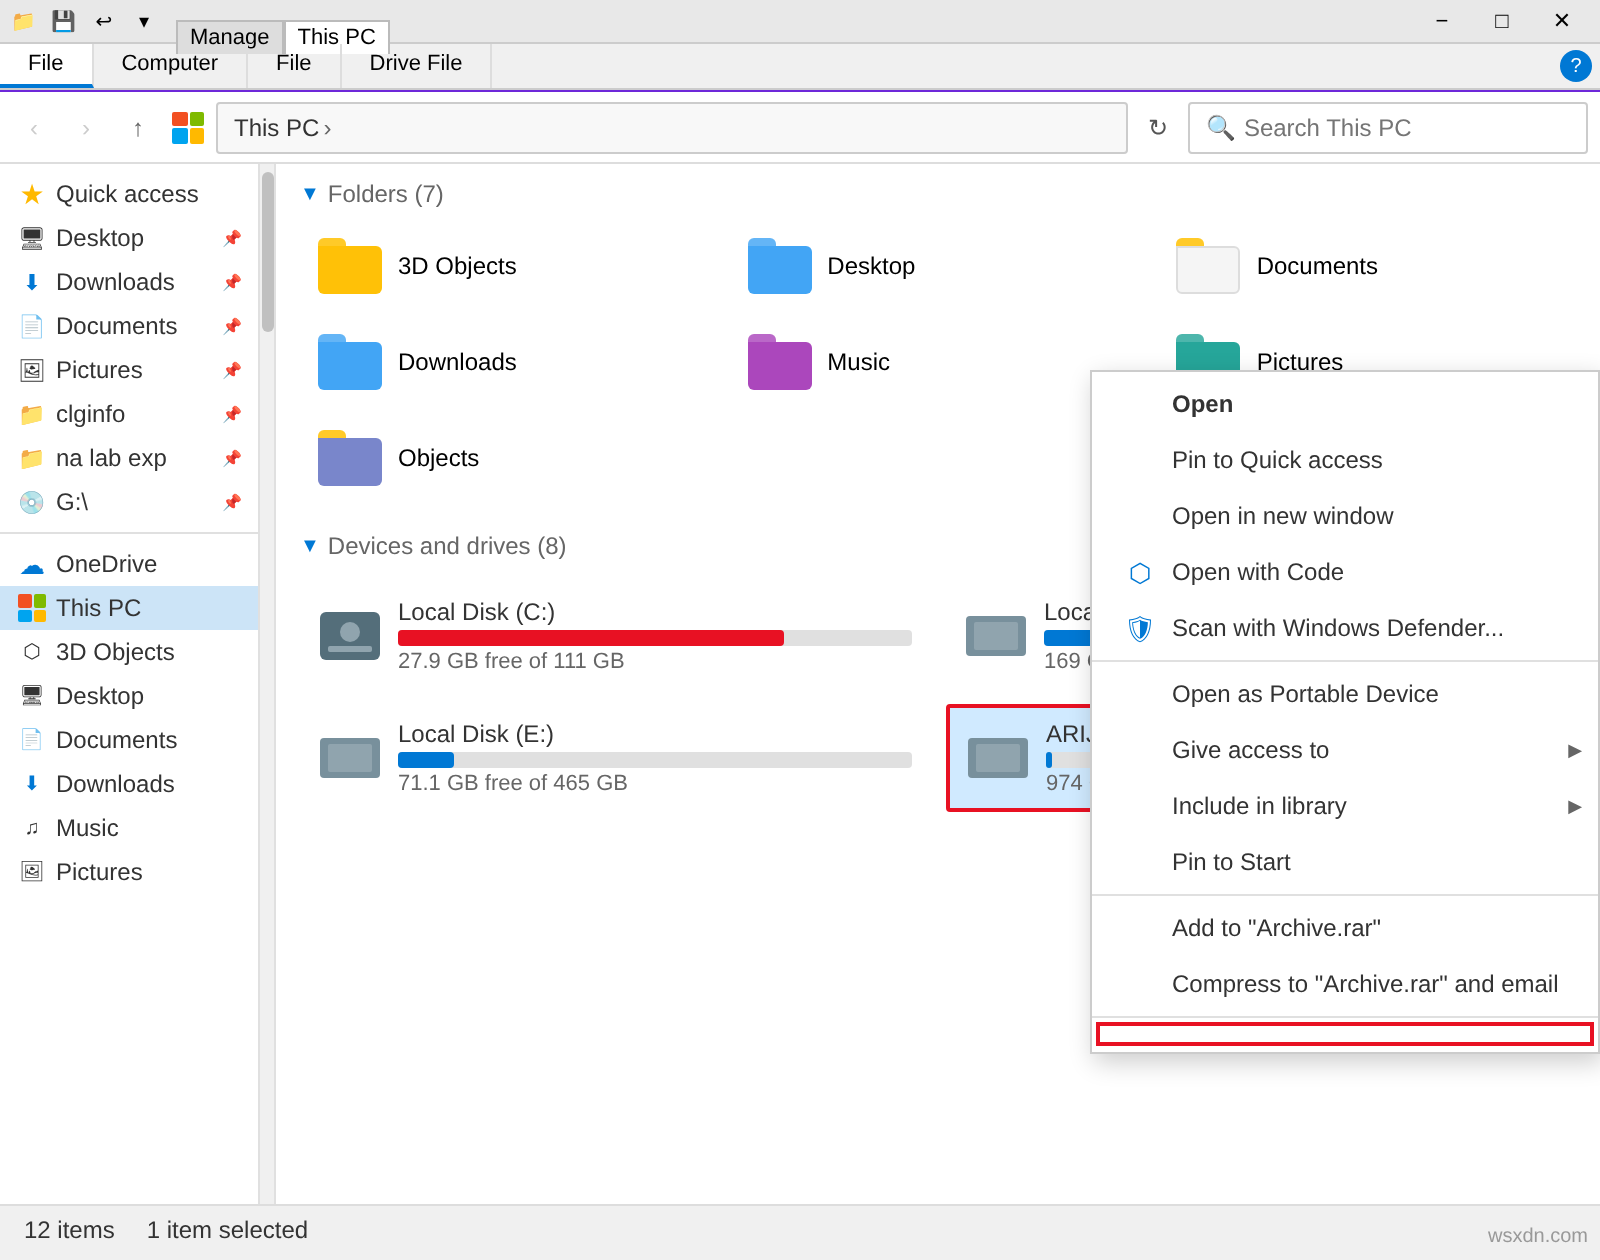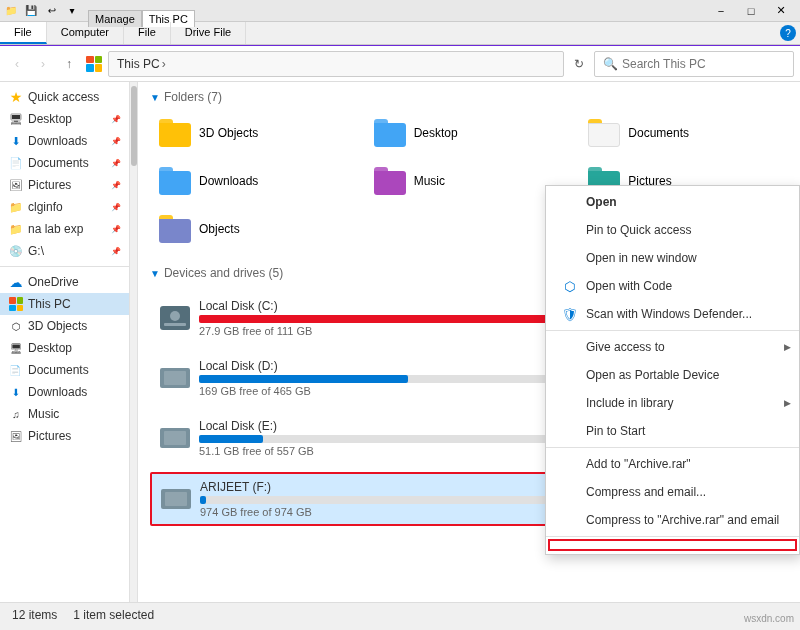--- a/index.html
+++ b/index.html
@@ -52,21 +52,21 @@
     .folder-icon .folder-body { width: 32px; height: 24px; background: #ffc107; border-radius: 0 3px 3px 3px; position: absolute; bottom: 0; }
     .folder-icon .folder-tab { width: 14px; height: 6px; background: #ffca28; border-radius: 3px 3px 0 0; position: absolute; top: 0; left: 0; }
     .folder-icon.blue .folder-body { background: #42a5f5; }
     .folder-icon.blue .folder-tab { background: #64b5f6; }
     .folder-icon.music .folder-body { background: #ab47bc; }
     .folder-icon.music .folder-tab { background: #ba68c8; }
     .folder-icon.pictures .folder-body { background: #26a69a; }
     .folder-icon.pictures .folder-tab { background: #4db6ac; }
 
     .drives-section { margin-bottom: 12px; }
-    .drives-grid { display: grid; grid-template-columns: 1fr; gap: 8px; }
+    .drives-grid { display: grid; grid-template-columns: 1fr 1fr; gap: 8px; }
     .drive-item { display: flex; align-items: center; gap: 8px; padding: 6px 8px; border: 1px solid transparent; border-radius: 2px; cursor: pointer; }
     .drive-item.highlighted { background: #d0eaff; border: 2px solid #e81123; }
     .drive-icon { width: 32px; height: 32px; display: flex; align-items: center; justify-content: center; flex-shrink: 0; }
     .drive-info { flex: 1; }
     .drive-name { font-size: 12px; color: #333; margin-bottom: 2px; }
     .drive-bar-bg { height: 8px; background: #e0e0e0; border-radius: 2px; margin-bottom: 2px; }
     .drive-bar { height: 8px; background: #0078d4; border-radius: 2px; }
     .drive-bar.full { background: #e81123; }
     .drive-size { font-size: 11px; color: #666; }
 
@@ -305,21 +305,21 @@
         <div class="folder-icon">
           <div class="folder-tab"></div>
           <div class="folder-body" style="background:#7986cb;"></div>
         </div>
         <span>Objects</span>
       </div>
     </div>
 
     <div class="section-header drives-section">
       <span class="chevron">▼</span>
-      <span>Devices and drives (5)</span>
+      <span>Devices and drives (8)</span>
     </div>
 
     <div class="drives-grid">
 
       <div class="drive-item">
         <div class="drive-icon">
           <div style="width:30px;height:24px;background:#546e7a;border-radius:3px;display:flex;flex-direction:column;align-items:center;justify-content:center;gap:2px;">
             <div style="width:10px;height:10px;background:#90a4ae;border-radius:50%;"></div>
             <div style="width:22px;height:3px;background:#90a4ae;border-radius:1px;"></div>
           </div>
@@ -352,21 +352,21 @@
         <div class="drive-icon">
           <div style="width:30px;height:20px;background:#78909c;border-radius:2px;display:flex;align-items:center;justify-content:center;">
             <div style="width:22px;height:14px;background:#90a4ae;border-radius:1px;"></div>
           </div>
         </div>
         <div class="drive-info">
           <div class="drive-name">Local Disk (E:)</div>
           <div class="drive-bar-bg">
             <div class="drive-bar" style="width:11%;"></div>
           </div>
-          <div class="drive-size">51.1 GB free of 557 GB</div>
+          <div class="drive-size">71.1 GB free of 465 GB</div>
         </div>
       </div>
 
       <div class="drive-item highlighted">
         <div class="drive-icon">
           <div style="width:30px;height:20px;background:#78909c;border-radius:2px;display:flex;align-items:center;justify-content:center;">
             <div style="width:22px;height:14px;background:#90a4ae;border-radius:1px;"></div>
           </div>
         </div>
         <div class="drive-info">
@@ -402,44 +402,40 @@
   </div>
   <div class="ctx-item">
     <span class="ctx-icon ctx-icon-blue">⬡</span>
     <span>Open with Code</span>
   </div>
   <div class="ctx-item">
     <span class="ctx-icon ctx-icon-blue">🛡</span>
     <span>Scan with Windows Defender...</span>
   </div>
   <div class="ctx-divider"></div>
+  <div class="ctx-item">
+    <span class="ctx-icon"></span>
+    <span>Open as Portable Device</span>
+  </div>
   <div class="ctx-item has-sub">
     <span class="ctx-icon"></span>
     <span>Give access to</span>
   </div>
-  <div class="ctx-item">
-    <span class="ctx-icon"></span>
-    <span>Open as Portable Device</span>
-  </div>
   <div class="ctx-item has-sub">
     <span class="ctx-icon"></span>
     <span>Include in library</span>
   </div>
   <div class="ctx-item">
     <span class="ctx-icon"></span>
     <span>Pin to Start</span>
   </div>
   <div class="ctx-divider"></div>
   <div class="ctx-item">
     <span class="ctx-icon"></span>
     <span>Add to "Archive.rar"</span>
-  </div>
-  <div class="ctx-item">
-    <span class="ctx-icon"></span>
-    <span>Compress and email...</span>
   </div>
   <div class="ctx-item">
     <span class="ctx-icon"></span>
     <span>Compress to "Archive.rar" and email</span>
   </div>
   <div class="ctx-divider"></div>
 
   <div style="border: 2px solid #e81123; margin: 1px 2px;">
     <div class="ctx-item" style="padding: 4px 14px;">
       

